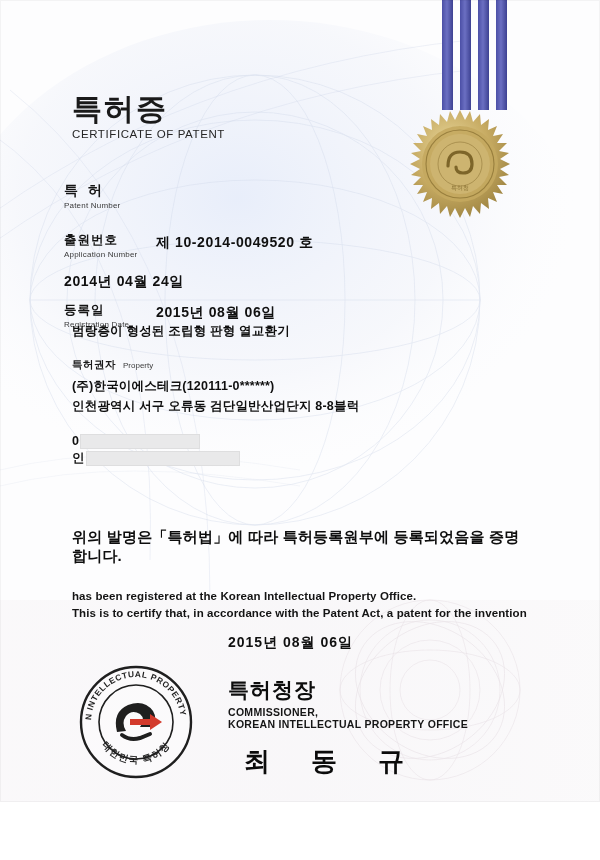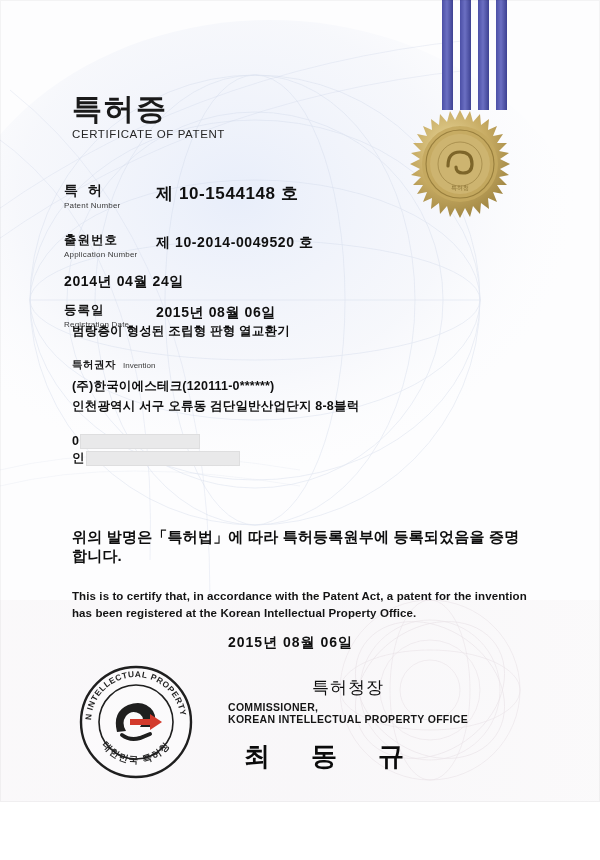--- a/index.html
+++ b/index.html
@@ -209,25 +209,24 @@
     font-weight: bold;
     color: #101010;
     letter-spacing: 1px;
   }
   .sign-block {
     position: absolute;
     left: 228px;
     top: 676px;
   }
   .sign-ko {
-    font-size: 17px;
-    font-weight: normal;
+    font-size: 21px;
+    font-weight: bold;
     letter-spacing: 1px;
     color: #0d0d0d;
-    text-align: center;
   }
   .sign-en1 {
     font-size: 10.5px;
     font-weight: bold;
     color: #151515;
     letter-spacing: 0.3px;
     margin-top: 2px;
   }
   .sign-en2 {
     font-size: 10.5px;
@@ -353,21 +352,20 @@
     <div class="title-en">CERTIFICATE OF PATENT</div>
   </div>
 
   <div class="fields">
 
     <div class="field-row big">
       <div class="field-label">
         <div class="flabel-ko">특 허</div>
         <div class="flabel-en">Patent Number</div>
       </div>
-      <div class="field-value">제 10-1544148 호</div>
     </div>
 
     <div class="spacer"></div>
 
     <div class="field-row">
       <div class="field-label">
         <div class="flabel-ko">출원번호</div>
         <div class="flabel-en">Application Number</div>
       </div>
       <div class="field-value">제 10-2014-0049520 호</div>
@@ -388,42 +386,42 @@
 
   <div class="detail-block">
 
     <div class="detail-group">
       <div class="detail-line">범랑층이 형성된 조립형 판형 열교환기</div>
     </div>
 
     <div class="detail-group">
       <div class="detail-head">
         <span class="dh-ko">특허권자</span>
-        <span class="dh-en">Invention</span>
+        <span class="dh-en">Property</span>
       </div>
       <div class="detail-line">(주)한국이에스테크(120111-0******)</div>
       <div class="detail-line">인천광역시 서구 오류동 검단일반산업단지 8-8블럭</div>
     </div>
 
     <div class="detail-group">
       <div class="redacted-line">
         <span>0</span>
         <span class="redact" style="width:118px;"></span>
       </div>
       <div class="redacted-line">
         <span>인</span>
         <span class="redact" style="width:152px;"></span>
       </div>
     </div>
   </div>
 
   <div class="statement">
     <div class="stmt-ko">위의 발명은「특허법」에 따라 특허등록원부에 등록되었음을 증명합니다.</div>
+    <div class="stmt-en">has been registered at the Korean Intellectual Property Office.</div>
     <div class="stmt-en">This is to certify that, in accordance with the Patent Act, a patent for the invention</div>
-    <div class="stmt-en">has been registered at the Korean Intellectual Property Office.</div>
   </div>
 
   <div class="sign-date">2015년  08월  06일</div>
 
   <div class="sign-block">
     <div class="sign-ko">특허청장</div>
     <div class="sign-en1">COMMISSIONER,</div>
     <div class="sign-en2">KOREAN INTELLECTUAL PROPERTY OFFICE</div>
     <div class="sign-name">최 동 규</div>
   </div>

